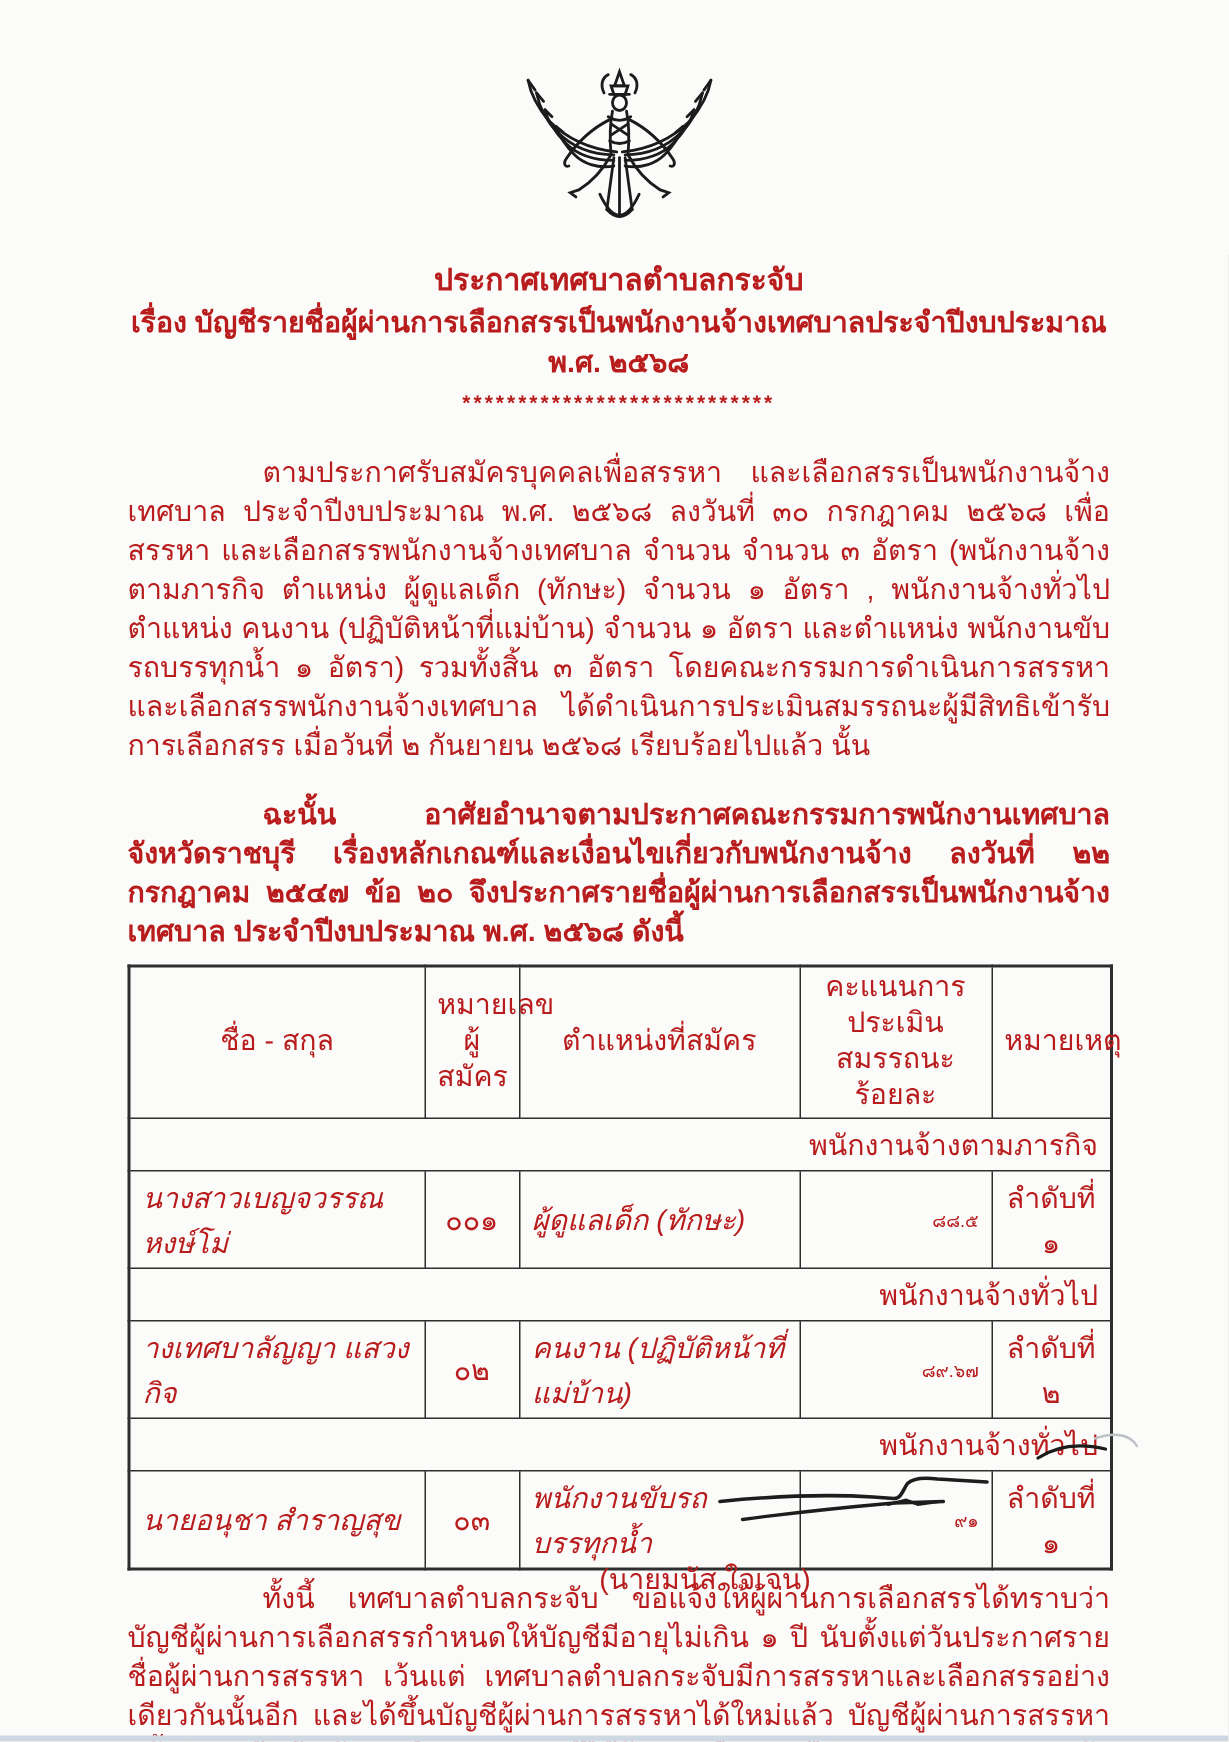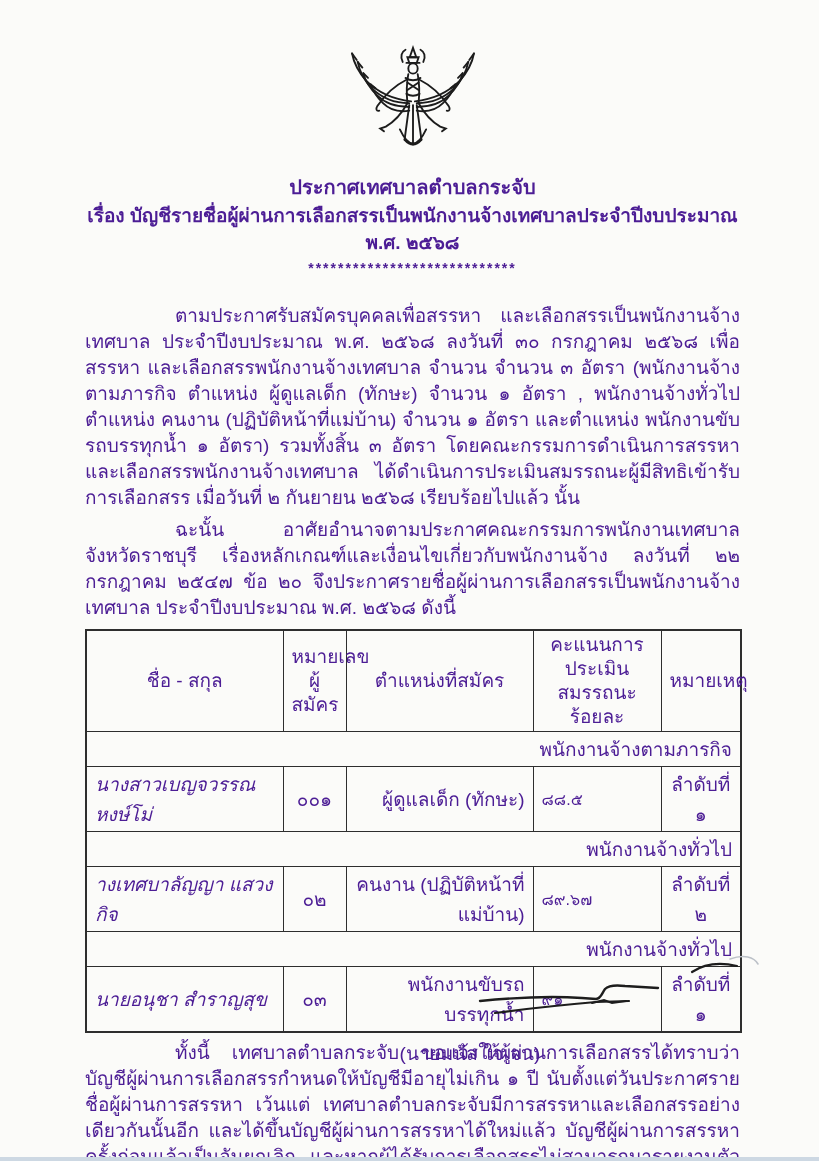--- a/index.html
+++ b/index.html
@@ -2,21 +2,21 @@
 <html><head>
 <meta charset="utf-8">
 <style>
   * { margin:0; padding:0; box-sizing:border-box; }
   html,body { background:#e8e8e6; }
   .page {
     position:relative;
     width:819px; height:1161px;
     margin:0 auto;
     background:#fbfbf9;
-    color:#4c1d95;
+    color:#b91c1c;
     font-family:"Liberation Sans","DejaVu Sans",sans-serif;
     overflow:hidden;
   }
   .content { padding:45px 79px 0 85px; }
 
   .emblem-wrap { display:flex; justify-content:center; height:122px; margin-bottom:6px; }
 
   .title-line {
     text-align:center; font-weight:bold; font-size:20px; line-height:29px;
   }
@@ -26,21 +26,21 @@
   .divider {
     text-align:center; font-weight:bold; font-size:14px; letter-spacing:2px;
     line-height:18px; margin-top:3px;
   }
 
   .para {
     font-size:19px; line-height:26px;
     text-align:justify; text-indent:90px;
     margin-top:26px;
   }
-  .para.tight { margin-top:6px; }
+  .para.tight { margin-top:20px;font-weight:bold; }
 
   table.results {
     width:655px; border-collapse:collapse; table-layout:fixed;
     margin-top:8px; font-size:19px;
     border:2px solid #2e2e2e;
   }
   table.results th, table.results td {
     border:1.4px solid #2e2e2e;
     padding:2px 8px;
     vertical-align:middle;
@@ -48,22 +48,22 @@
   table.results th {
     font-weight:normal; text-align:center; height:55px; line-height:24px;
   }
   .pre { white-space:pre-line; }
   tr.section td {
     font-weight:normal; text-align:right; height:31px; padding-left:10px;
   }
   tr.datarow td { height:33px; }
   td.c-name { text-align:left;font-style:italic; }
   td.c-num  { text-align:center; }
-  td.c-pos  { text-align:right; }
-  td.c-score{ text-align:left; font-size:16px; }
+  td.c-pos  { text-align:left;font-style:italic; }
+  td.c-score{ text-align:right; font-size:12px; }
   td.c-note { text-align:center; }
 
   .signature-svg { position:absolute; left:400px; top:950px; }
 
   .sig-block {
     position:absolute; left:315px; top:1018px; width:310px; text-align:center;
     font-size:19px; line-height:29px;margin-top:21px;
   }
 
   .scan-bottom-edge {

